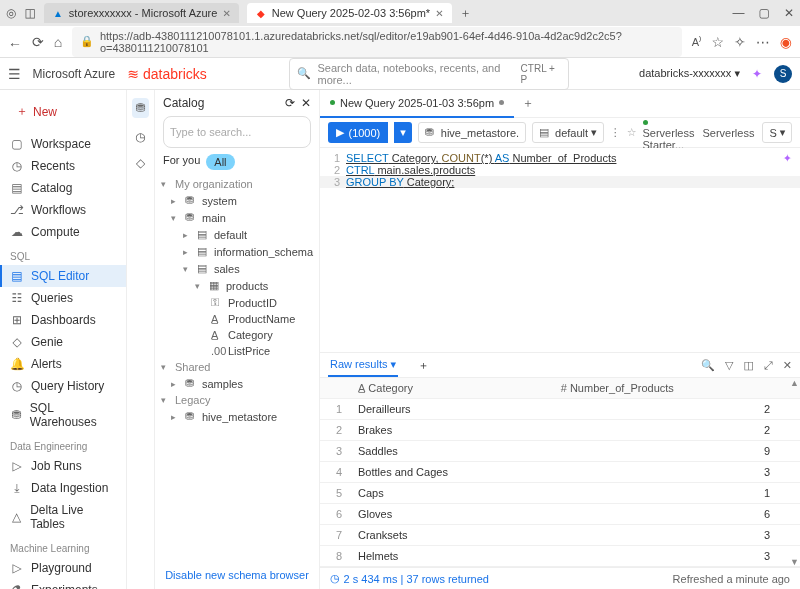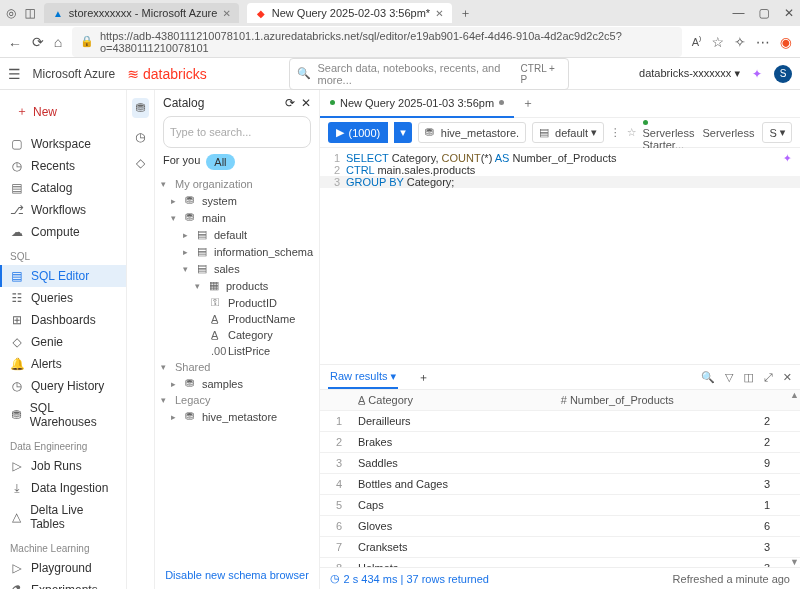--- a/index.html
+++ b/index.html
@@ -53,26 +53,26 @@
 .dot.gray { background: #888; }
 .plus { padding: 0 8px; color: #666; }
 .qtoolbar { height: 30px; display: flex; align-items: center; gap: 6px; padding: 0 8px; border-bottom: 1px solid #eee; font-size: 11px; }
 .runbtn { background: #1a73e8; color: #fff; padding: 4px 8px; border-radius: 3px 0 0 3px; display: flex; align-items: center; gap: 4px; }
 .rundrop { background: #1a73e8; color: #fff; padding: 4px 6px; border-radius: 0 3px 3px 0; }
 .sel-pill { padding: 3px 6px; border: 1px solid #ddd; border-radius: 3px; display: flex; align-items: center; gap: 3px; color: #444; }
 .right { margin-left: auto; display: flex; align-items: center; gap: 8px; color: #555; }
 .editor { padding: 4px 0; background: #fff; flex: 0 0 auto; font-family: Consolas, Menlo, monospace; font-size: 11px; position: relative; }
 .line { display: flex; }
 .gutter { width: 26px; text-align: right; padding-right: 6px; color: #aaa; }
-.code { flex: 1; white-space: pre; }
+.code { flex: 1; white-space: pre; text-decoration: underline; }
 .kw { color: #0070c1; }
 .fn { color: #795e26; }
 .selline { background: #f3f3f3; }
 .ai { position: absolute; right: 8px; top: 4px; color: #b266ff; }
-.restabs { height: 26px; display: flex; align-items: center; gap: 20px; padding: 0 8px; border-top: 1px solid #eee; border-bottom: 1px solid #eee; font-size: 11px; margin-top: 12px; }
+.restabs { height: 26px; display: flex; align-items: center; gap: 20px; padding: 0 8px; border-top: 1px solid #eee; border-bottom: 1px solid #eee; font-size: 11px; }
 .restab { color: #1a73e8; border-bottom: 2px solid #1a73e8; padding: 4px 2px; }
 .resicons { margin-left: auto; display: flex; gap: 10px; color: #666; }
 .table-wrap { flex: 1; overflow: auto; position: relative; }
 table { border-collapse: collapse; width: 100%; font-size: 11px; }
 th, td { border-bottom: 1px solid #f0f0f0; padding: 4px 8px; text-align: left; }
 th { background: #fafafa; color: #555; font-weight: 400; }
 th .tico { margin-right: 3px; }
 td.idx { color: #999; width: 30px; text-align: right; }
 td.num { text-align: right; padding-right: 30px; }
 .scrollhint { position: absolute; right: 2px; width: 8px; display: flex; flex-direction: column; }

